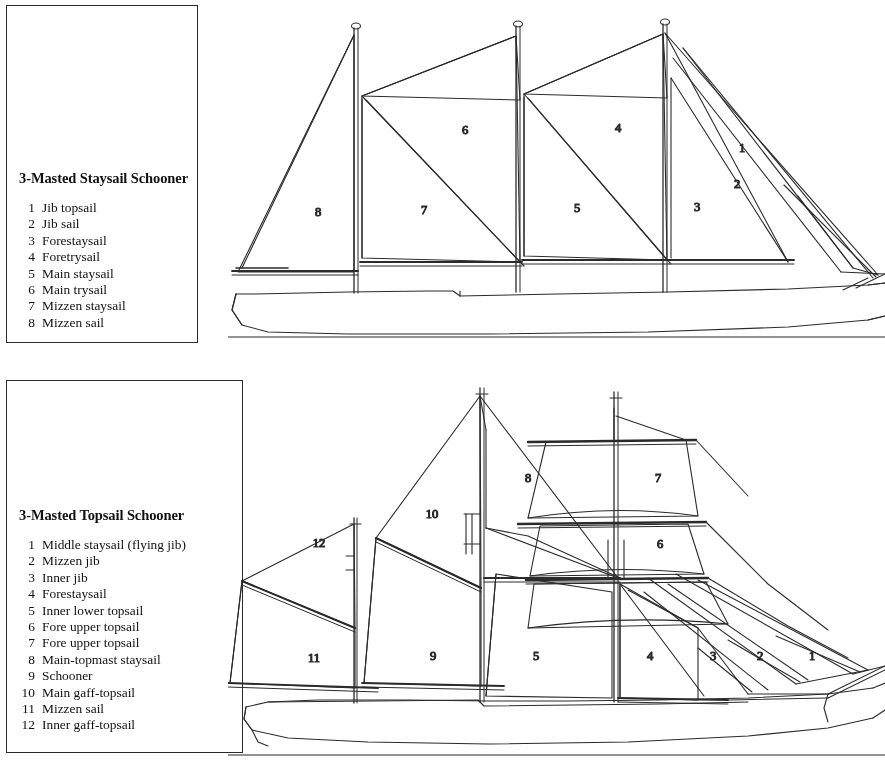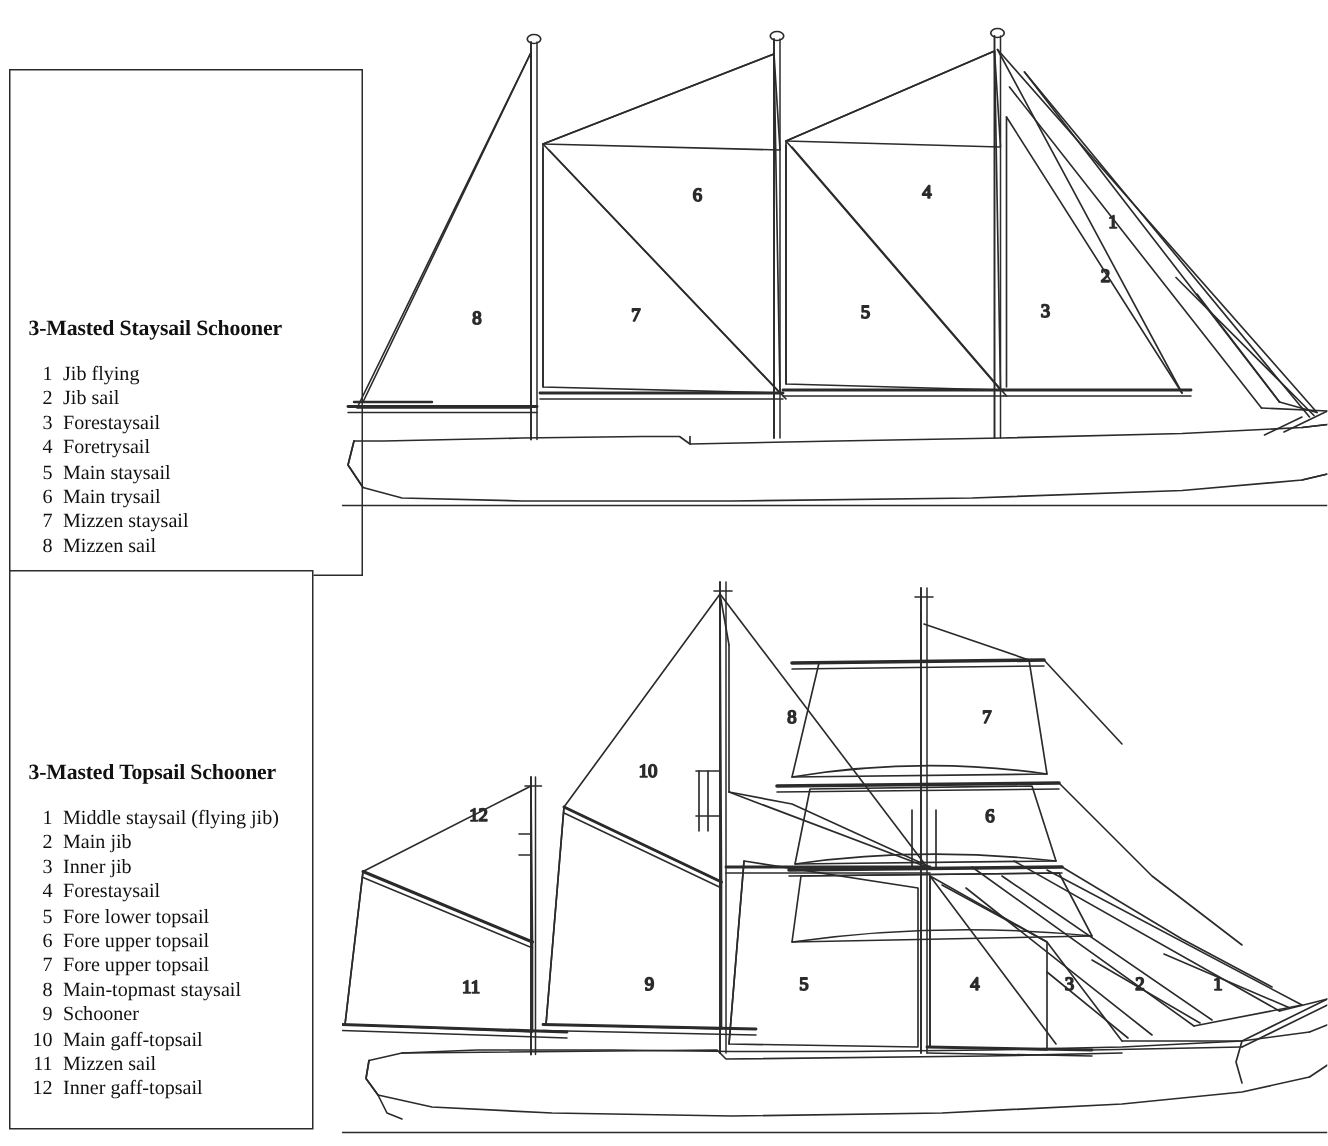--- a/index.html
+++ b/index.html
@@ -7,22 +7,22 @@
   body{
     width:885px;height:764px;position:relative;overflow:hidden;
     font-family:"Liberation Serif", serif;color:#111;
   }
   .legend{
     position:absolute;
     border:1.5px solid #2b2b2b;
     background:#ffffff;
     box-sizing:border-box;
   }
-  #legend-top{left:6px;top:5px;width:236px;height:338px;margin-top:41px;}
-  #legend-bottom{left:6px;top:380px;width:203px;height:373px;}
+  #legend-top{left:6px;top:5px;width:192px;height:338px;}
+  #legend-bottom{left:6px;top:380px;width:237px;height:373px;}
   .legend-inner{
     position:absolute;left:0;right:0;
     padding:0 8px;
   }
   #legend-top .legend-inner{top:164px;}
   #legend-bottom .legend-inner{top:126px;}
   .legend-title{
     font-weight:bold;
     font-size:14.5px;
     letter-spacing:-0.1px;
@@ -56,21 +56,21 @@
 </style>
 </head>
 <body>
 
 <div class="legend" id="legend-top">
   <div class="legend-inner">
     <div class="legend-title">3-Masted Staysail Schooner</div>
     <ul class="legend-list">
       <li class="legend-row">
         <span class="legend-num">1</span>
-        <span class="legend-label">Jib flying</span>
+        <span class="legend-label">Jib topsail</span>
       </li>
       <li class="legend-row">
         <span class="legend-num">2</span>
         <span class="legend-label">Jib sail</span>
       </li>
       <li class="legend-row">
         <span class="legend-num">3</span>
         <span class="legend-label">Forestaysail</span>
       </li>
       <li class="legend-row">
@@ -100,33 +100,33 @@
 <div class="legend" id="legend-bottom">
   <div class="legend-inner">
     <div class="legend-title">3-Masted Topsail Schooner</div>
     <ul class="legend-list">
       <li class="legend-row">
         <span class="legend-num">1</span>
         <span class="legend-label">Middle staysail (flying jib)</span>
       </li>
       <li class="legend-row">
         <span class="legend-num">2</span>
-        <span class="legend-label">Main jib</span>
+        <span class="legend-label">Mizzen jib</span>
       </li>
       <li class="legend-row">
         <span class="legend-num">3</span>
         <span class="legend-label">Inner jib</span>
       </li>
       <li class="legend-row">
         <span class="legend-num">4</span>
         <span class="legend-label">Forestaysail</span>
       </li>
       <li class="legend-row">
         <span class="legend-num">5</span>
-        <span class="legend-label">Fore lower topsail</span>
+        <span class="legend-label">Inner lower topsail</span>
       </li>
       <li class="legend-row">
         <span class="legend-num">6</span>
         <span class="legend-label">Fore upper topsail</span>
       </li>
       <li class="legend-row">
         <span class="legend-num">7</span>
         <span class="legend-label">Fore upper topsail</span>
       </li>
       <li class="legend-row">

